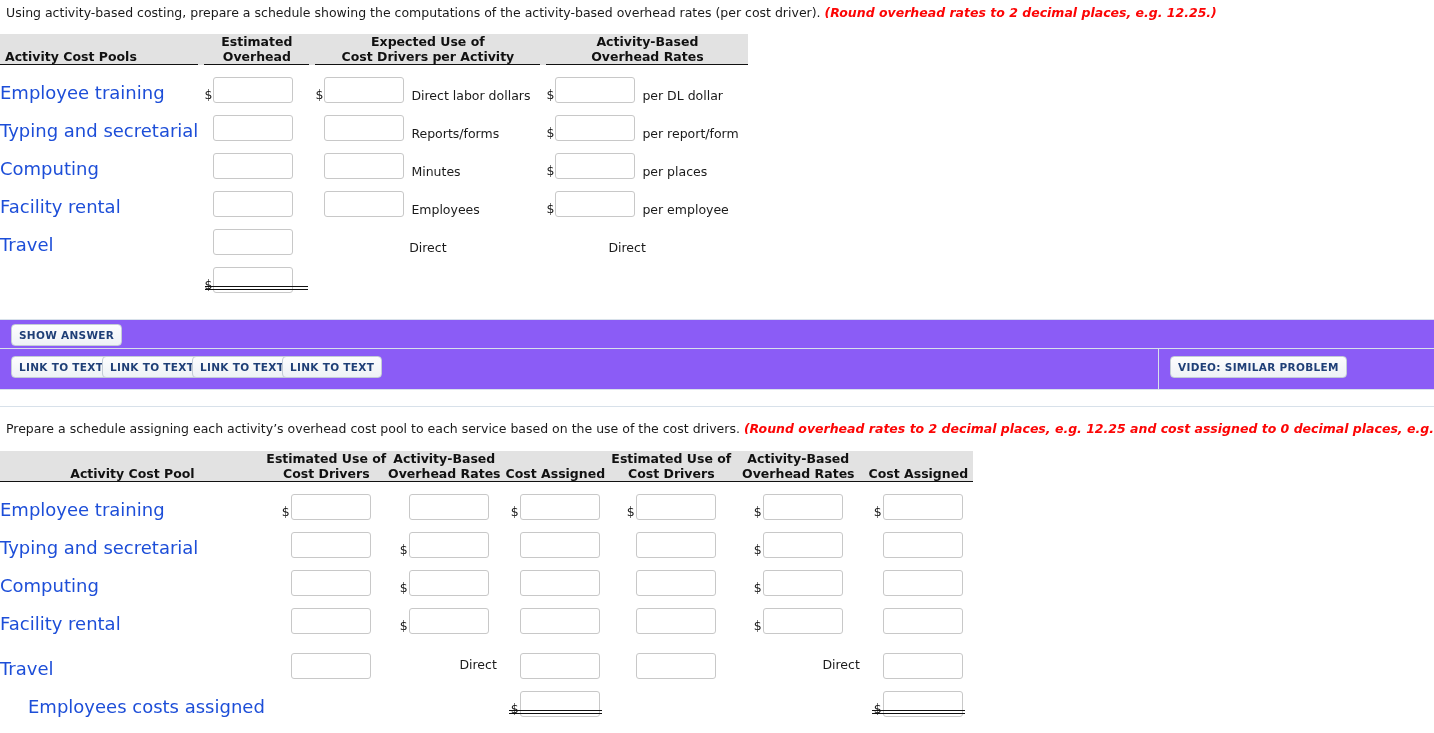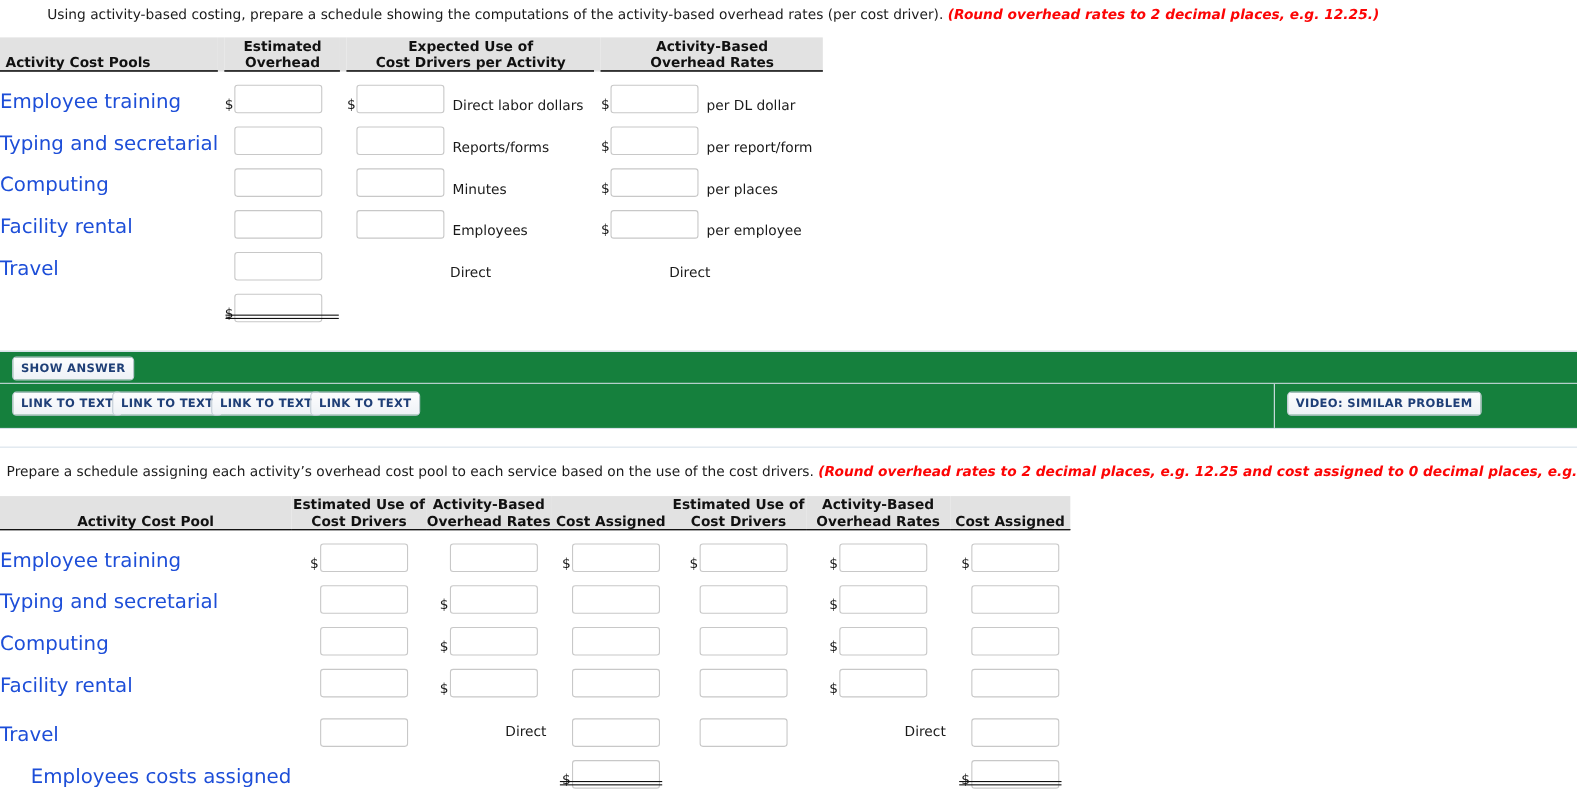--- a/index.html
+++ b/index.html
@@ -107,21 +107,21 @@
   .dblrule{
     position:absolute;
     border-top:1.3px solid #111;
     border-bottom:1.3px solid #111;
     height:2px;
   }
 
   
   .panel{
     position:absolute;
-    background:#15803d;
+    background:#8b5cf6;
     border-top:1px solid #d8e1ea;
     border-bottom:1px solid #d8e1ea;
     box-sizing:border-box;
     padding-left:40px;
   }
   .panel .vsep{
     position:absolute;
     top:0;bottom:0;
     width:1px;
     background:#d8e1ea;
@@ -147,21 +147,21 @@
 
   .hrule{
     position:absolute;
     height:0;
     border-top:1px solid #d8e1ea;
   }
 </style>
 </head>
 <body>
 
-<div class="instr" style="top:5px;margin-left:37px;">
+<div class="instr" style="top:5px;">
   <span>Using activity-based costing, prepare a schedule showing the computations of the activity-based overhead rates (per cost driver). </span><span class="hint">(Round overhead rates to 2 decimal places, e.g. 12.25.)</span>
 </div>
 
 <table class="tbl" style="left:0px;top:34px;">
   <thead>
     <tr>
       <th class="hdr-gray" style="width:149px;text-align:left;padding-left:5px;">
         <span>Activity Cost Pools</span>
       </th>
       <th class="hdr-spacer" style="width:6px;"></th>

